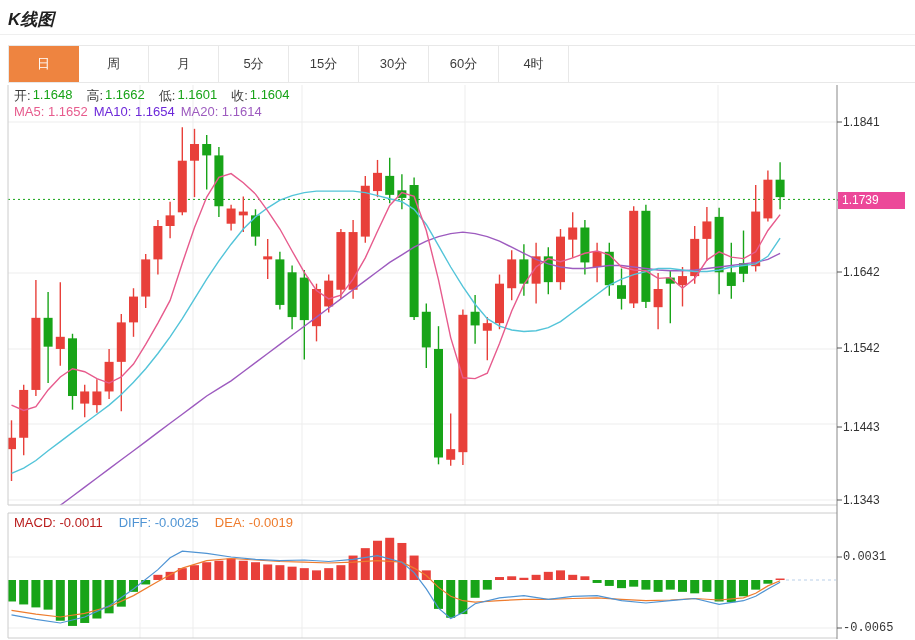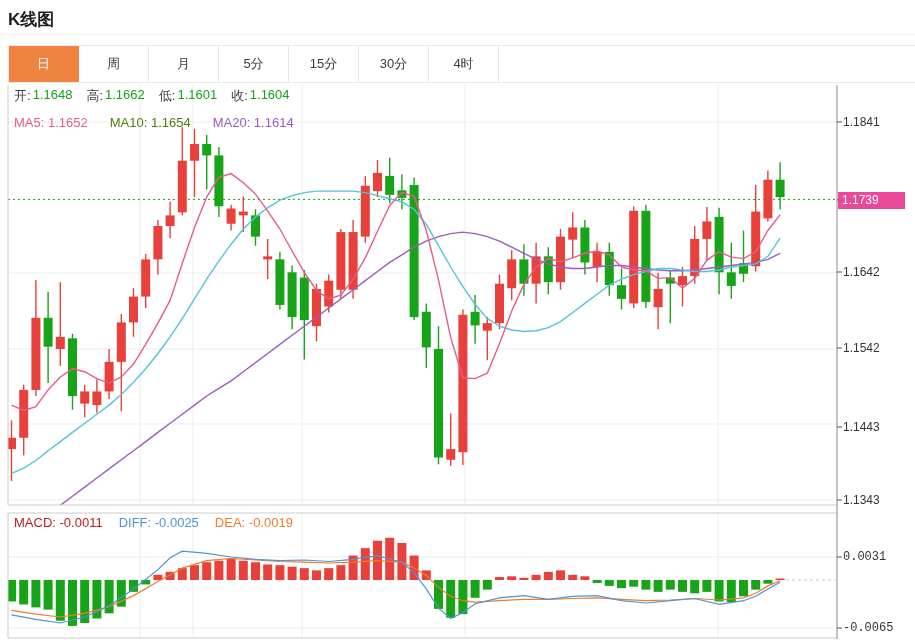--- a/index.html
+++ b/index.html
@@ -1,33 +1,33 @@
 <!DOCTYPE html>
 <html><head>
 <meta charset="utf-8">
 <style>
   html,body{margin:0;padding:0;background:#fff;}
   .page{position:relative;width:915px;height:640px;background:#fff;overflow:hidden;
         font-family:"Liberation Sans","DejaVu Sans",sans-serif;}
-  .title{position:absolute;left:8px;top:8px;font-size:17px;font-weight:bold;color:#1f1f1f;}
+  .title{position:absolute;left:8px;top:8px;font-size:17px;font-weight:bold;color:#1f1f1f;font-style:italic;}
   .fund-link{position:absolute;right:6px;top:12px;font-size:12px;color:#9aa0a6;cursor:pointer;text-decoration:none;margin-top:43px;}
   .hdr-divider{position:absolute;left:0;top:34px;width:915px;height:1px;background:#efefef;}
   .tabstrip{position:absolute;left:8px;top:45px;right:0;height:38px;border:1px solid #e8e8e8;
             border-right:none;display:flex;box-sizing:border-box;background:#fff;}
   .tab{width:70px;height:100%;line-height:36px;text-align:center;font-size:13px;color:#3c3c3c;
        border-right:1px solid #e8e8e8;cursor:pointer;box-sizing:border-box;}
   .tab.active{background:#ee8440;color:#fff;border-color:#ee8440;}
   .tab-fill{flex:1;border-right:none;}
   svg{position:absolute;left:0;top:0;}
   .overlay{position:absolute;font-size:13px;white-space:nowrap;}
   .quote-row{left:14px;top:87px;display:flex;gap:14px;}
   .q-item{display:flex;gap:2px;}
   .q-label{color:#3f3f3f;}
   .q-val{color:#17a317;}
-  .ma-row{left:14px;top:115px;display:flex;gap:22px;}
+  .ma-row{left:14px;top:104px;display:flex;gap:6px;}
   .macd-row{left:14px;top:515px;display:flex;gap:16px;}
   .axis-label{position:absolute;left:843px;width:70px;height:16px;line-height:16px;
               font-size:12px;color:#333;}
   .macd-axis-label{position:absolute;left:843px;width:70px;height:16px;line-height:16px;
               font-size:12px;color:#333;font-family:Liberation Mono, monospace;}
   .price-badge{position:absolute;left:838px;top:192px;width:67px;height:17px;line-height:17px;
                background:#16a316;color:#fff;font-size:12px;padding-left:4px;box-sizing:border-box;}
 </style>
 </head>
 <body>
@@ -38,20 +38,21 @@
   <a class="fund-link">基本面分析&gt;</a>
   <div class="hdr-divider"></div>
 
   <div class="tabstrip">
     <div class="tab active" style="background: rgb(238, 132, 64);">日</div>
     <div class="tab">周</div>
     <div class="tab">月</div>
     <div class="tab">5分</div>
     <div class="tab">15分</div>
     <div class="tab">30分</div>
+    <div class="tab">60分</div>
     <div class="tab">4时</div>
     <div class="tab tab-fill"></div>
   </div>
 
   <svg id="chart" width="915" height="640">
       <defs>
         <clipPath id="mc">
           <rect x="8" y="85" width="829" height="420"></rect>
         </clipPath>
         <clipPath id="bc">
@@ -308,21 +309,21 @@
         <span class="q-val">1.1601</span>
       </span>
     <span class="q-item">
         <span class="q-label">收:</span>
         <span class="q-val">1.1604</span>
       </span>
   </div>
 
   <div class="overlay ma-row">
     <span id="ma5text" style="color: rgb(231, 91, 141);">MA5: 1.1652</span>
-    <span id="ma10text" style="color: #4d7c0f;">MA10: 1.1654</span>
+    <span id="ma10text" style="color: #6d28d9;">MA10: 1.1654</span>
     <span id="ma20text" style="color: rgb(157, 91, 191);">MA20: 1.1614</span>
   </div>
 
   <div class="overlay macd-row">
     <span id="macdtext" style="color: #b91c1c;">MACD: -0.0011</span>
     <span id="difftext" style="color: rgb(79, 148, 212); text-align: right;">DIFF: -0.0025</span>
     <span id="deatext" style="color: rgb(238, 124, 46);">DEA: -0.0019</span>
   </div>
 
   <div class="axis-label" style="top:114px">1.1841</div>

